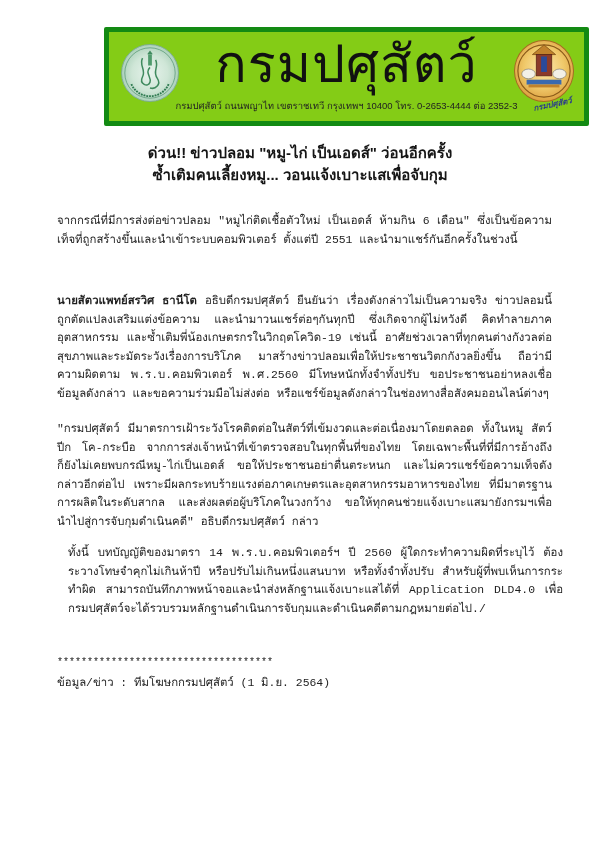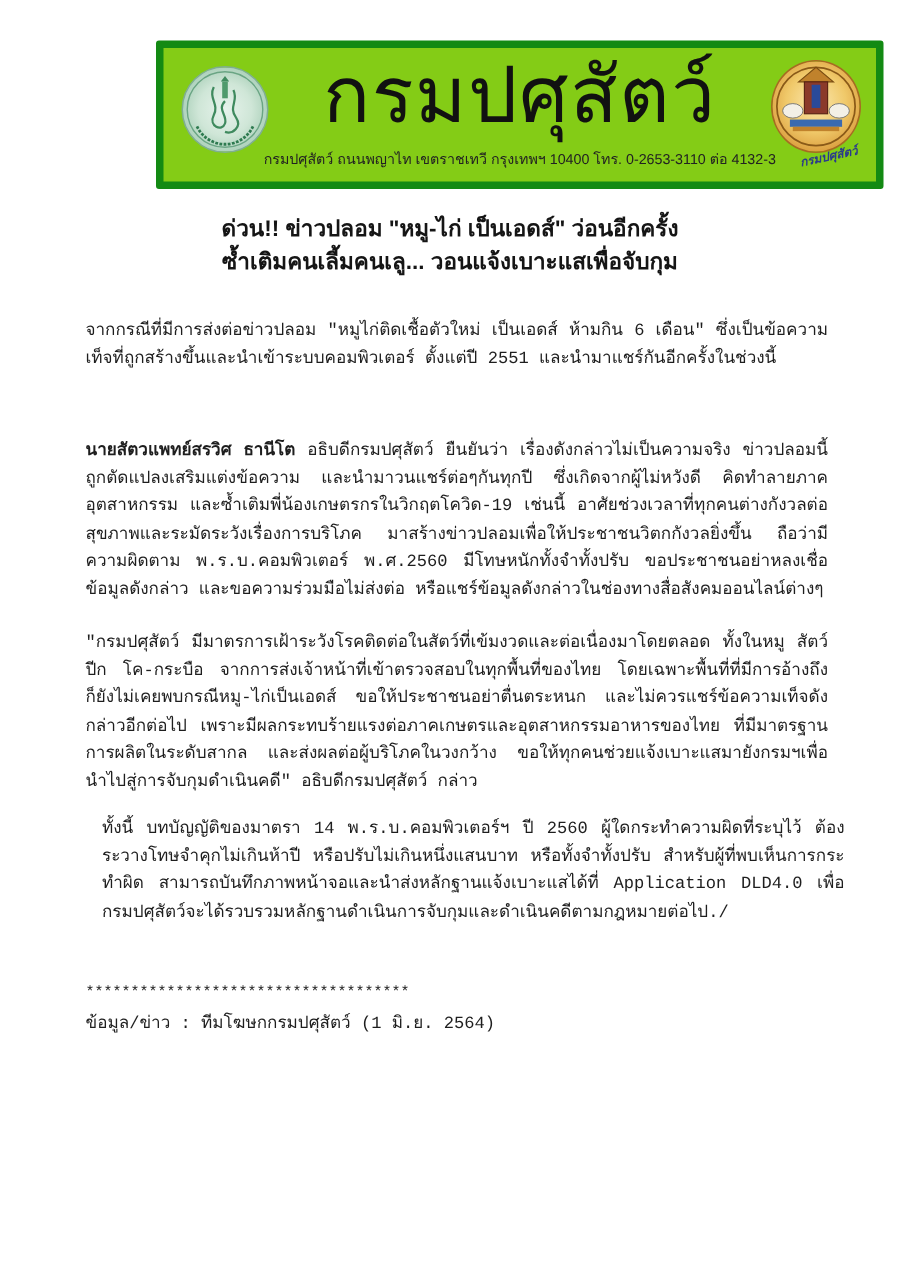--- a/index.html
+++ b/index.html
@@ -129,40 +129,40 @@
       <circle cx="30" cy="30" r="27" fill="none" stroke="#6aa584" stroke-width="1"></circle>
       <path d="M22 14 C18 22, 26 26, 22 34 C18 42, 28 46, 30 40 C32 34, 24 30, 30 24" fill="none" stroke="#3f8a5e" stroke-width="1.6"></path>
       <path d="M36 16 C40 24, 32 28, 38 36 C42 42, 36 48, 30 46" fill="none" stroke="#3f8a5e" stroke-width="1.6"></path>
       <path d="M27 10 L30 6 L33 10 Z" fill="#3f8a5e"></path>
       <rect x="28" y="10" width="4" height="12" fill="#4f9a6c"></rect>
       <path d="M10 42 A22 22 0 0 0 50 42" fill="none" stroke="#2e7a50" stroke-width="2" stroke-dasharray="2 1"></path>
     </svg>
   </div>
 
   <div class="org-title">กรมปศุสัตว์</div>
-  <div class="org-address">กรมปศุสัตว์  ถนนพญาไท  เขตราชเทวี  กรุงเทพฯ 10400 โทร. 0-2653-3110 ต่อ 4132-3</div>
+  <div class="org-address">กรมปศุสัตว์  ถนนพญาไท  เขตราชเทวี  กรุงเทพฯ 10400 โทร. 0-2653-4444 ต่อ 2352-3</div>
 
   <div class="seal-right">
     <svg viewBox="0 0 60 62">
       <circle cx="30" cy="31" r="27" fill="none" stroke="#8a5a18" stroke-width="1.2"></circle>
       <path d="M18 14 L30 4 L42 14 Z" fill="#c0822c" stroke="#7a4d12" stroke-width="0.8"></path>
       <rect x="22" y="14" width="16" height="22" fill="#8b3a2a" stroke="#5a2414" stroke-width="0.8"></rect>
       <rect x="27" y="16" width="6" height="16" fill="#2a4a9a"></rect>
       <ellipse cx="14" cy="34" rx="7" ry="5" fill="#f3f0e6" stroke="#6b6b6b" stroke-width="0.6"></ellipse>
       <ellipse cx="46" cy="34" rx="7" ry="5" fill="#f3f0e6" stroke="#6b6b6b" stroke-width="0.6"></ellipse>
       <rect x="12" y="40" width="36" height="5" fill="#3a6ab0"></rect>
       <rect x="14" y="45" width="32" height="3" fill="#c0822c"></rect>
     </svg>
   </div>
   <div class="seal-right-caption">กรมปศุสัตว์</div>
 </div>
 
 <div class="headline">
   <div>ด่วน!! ข่าวปลอม "หมู-ไก่ เป็นเอดส์" ว่อนอีกครั้ง</div>
-  <div>ซ้ำเติมคนเลี้มคนเลู... วอนแจ้งเบาะแสเพื่อจับกุม</div>
+  <div>ซ้ำเติมคนเลี้ยงหมู... วอนแจ้งเบาะแสเพื่อจับกุม</div>
 </div>
 
 <div class="body p1">
   <p>จากกรณีที่มีการส่งต่อข่าวปลอม "หมูไก่ติดเชื้อตัวใหม่ เป็นเอดส์ ห้ามกิน 6 เดือน" ซึ่งเป็นข้อความเท็จที่ถูกสร้างขึ้นและนำเข้าระบบคอมพิวเตอร์ ตั้งแต่ปี 2551 และนำมาแชร์กันอีกครั้งในช่วงนี้</p>
 </div>
 
 <div class="body p2">
   <p><span class="bold-name">นายสัตวแพทย์สรวิศ ธานีโต</span><span> อธิบดีกรมปศุสัตว์ ยืนยันว่า เรื่องดังกล่าวไม่เป็นความจริง ข่าวปลอมนี้ถูกตัดแปลงเสริมแต่งข้อความ  และนำมาวนแชร์ต่อๆกันทุกปี  ซึ่งเกิดจากผู้ไม่หวังดี  คิดทำลายภาคอุตสาหกรรม  และซ้ำเติมพี่น้องเกษตรกรในวิกฤตโควิด-19 เช่นนี้ อาศัยช่วงเวลาที่ทุกคนต่างกังวลต่อสุขภาพและระมัดระวังเรื่องการบริโภค มาสร้างข่าวปลอมเพื่อให้ประชาชนวิตกกังวลยิ่งขึ้น ถือว่ามีความผิดตาม พ.ร.บ.คอมพิวเตอร์ พ.ศ.2560 มีโทษหนักทั้งจำทั้งปรับ ขอประชาชนอย่าหลงเชื่อข้อมูลดังกล่าว และขอความร่วมมือไม่ส่งต่อ หรือแชร์ข้อมูลดังกล่าวในช่องทางสื่อสังคมออนไลน์ต่างๆ</span></p>
 </div>
 

